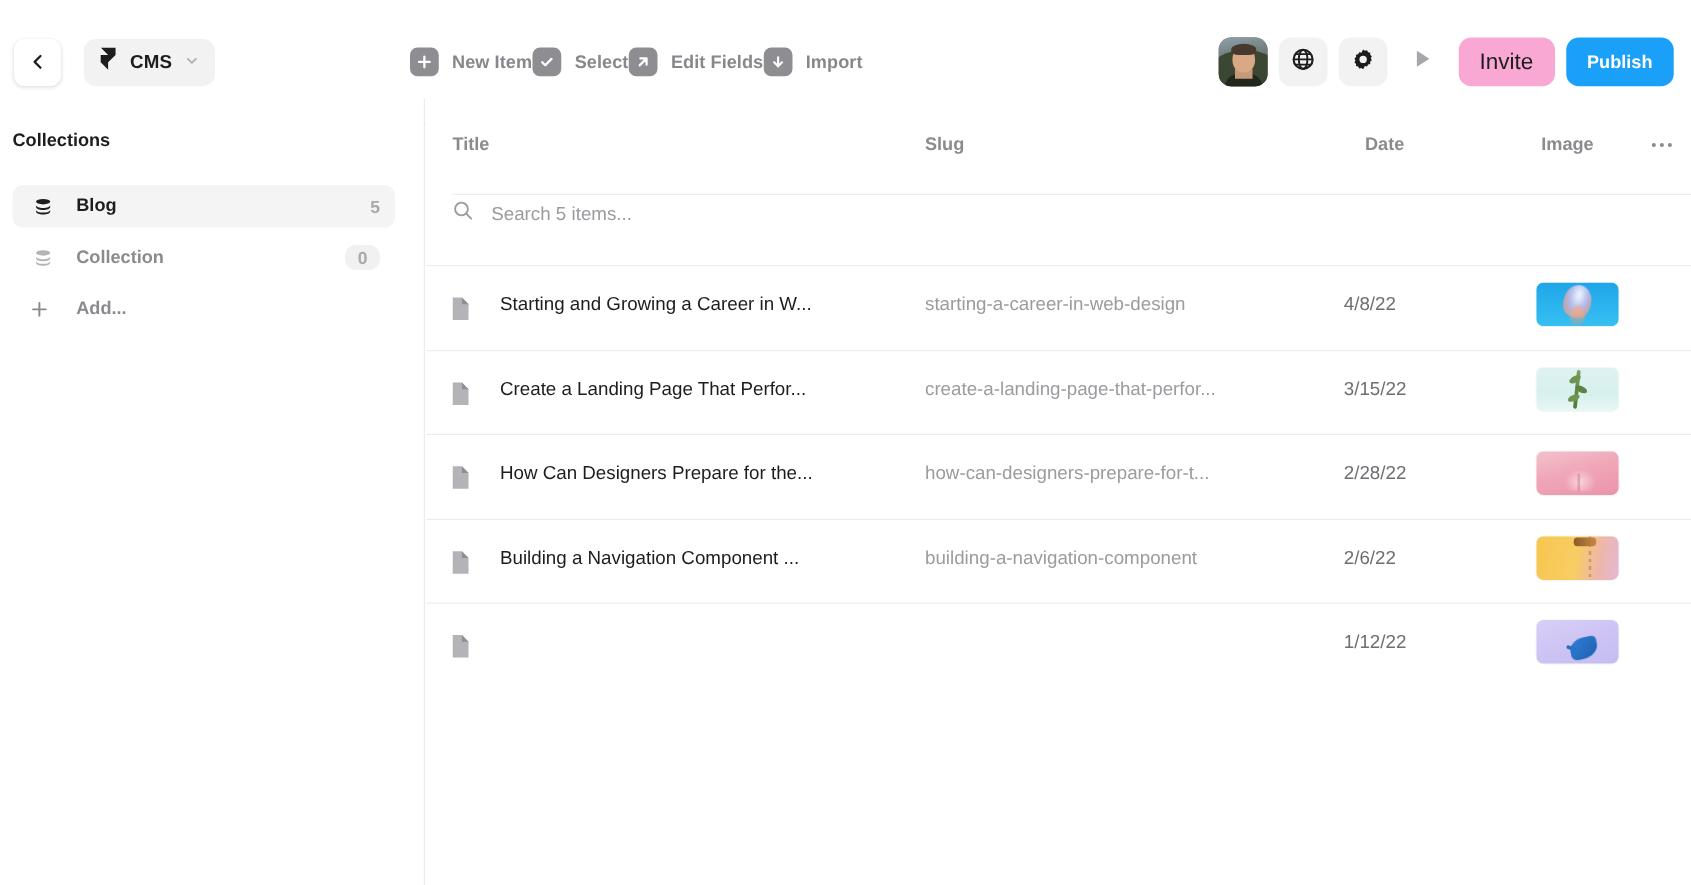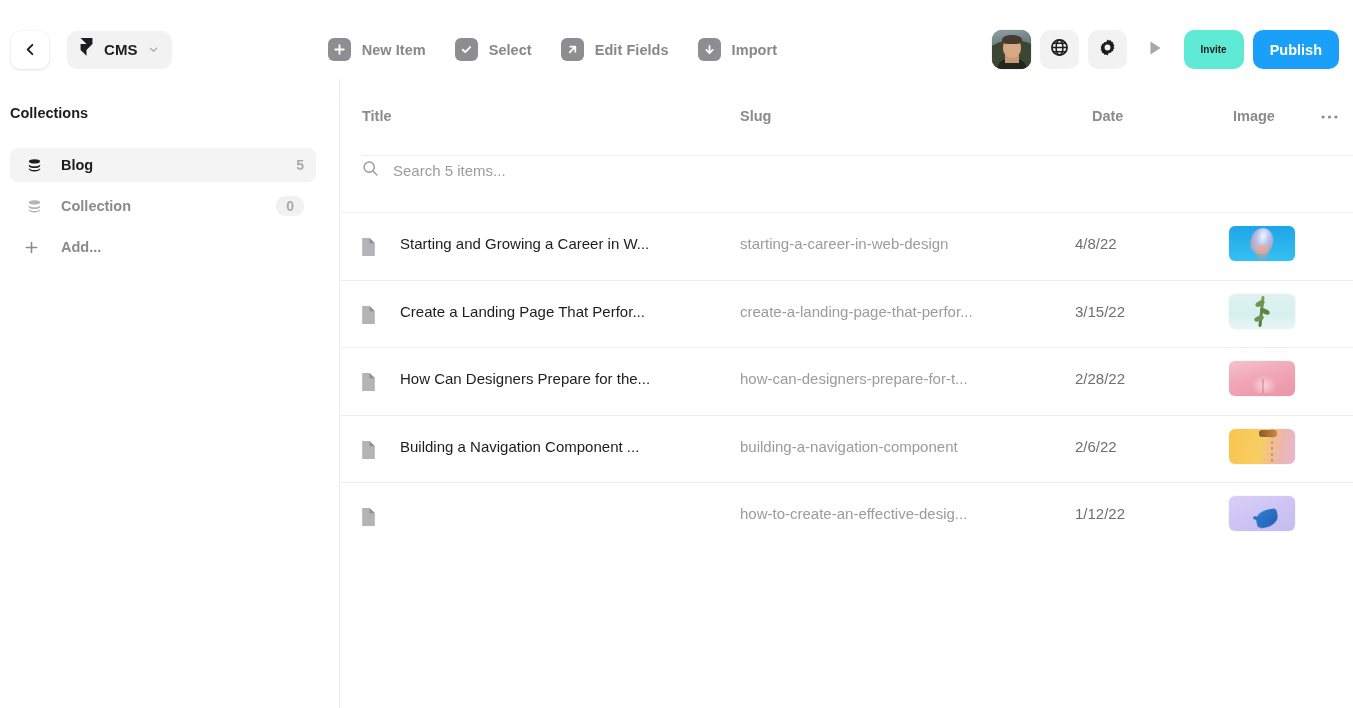--- a/index.html
+++ b/index.html
@@ -41,21 +41,20 @@
     cursor: pointer;
   }
   .cms-label {
     font-size: 15px; font-weight: 700; color: #1d1d1f;
     letter-spacing: .1px;
   }
 
   .tool-group {
     display: flex; align-items: center;
     margin-left: 156px;
-    gap: 29px;
   }
   .tool-item {
     display: flex; align-items: center; gap: 11px;
     cursor: pointer;
   }
   .tool-badge {
     width: 23px; height: 23px;
     background: #8d8d92;
     border-radius: 6px;
     display: flex; align-items: center; justify-content: center;
@@ -87,23 +86,23 @@
   .icon-btn {
     width: 39px; height: 39px;
     background: #f2f2f2; border-radius: 10px;
     display: flex; align-items: center; justify-content: center;
     cursor: pointer;
   }
   .icon-btn.plain { background: transparent; }
 
   .invite-btn {
     height: 39px; padding: 0 17px;
-    background: #5eead4; border-radius: 10px;
+    background: #f9a8d4; border-radius: 10px;
     display: flex; align-items: center; justify-content: center;
-    font-size: 10px; font-weight: 700; color: #1d1d1f;
+    font-size: 18px; font-weight: 400; color: #1d1d1f;
     cursor: pointer;
   }
   .publish-btn {
     height: 39px; padding: 0 17px;
     background: #1aa0f8; border-radius: 10px;
     display: flex; align-items: center; justify-content: center;
     font-size: 14.5px; font-weight: 700; color: #ffffff;
     cursor: pointer;
     text-align: right;
   }
@@ -479,21 +478,20 @@
       </span>
     </div>
 
     <div class="row">
       <span class="doc-ico">
         <svg width="17" height="20" viewBox="0 0 16 19">
             <path d="M2 1h7l5 5v12H2z" fill="#b3b3b8"></path>
             <path d="M9 1l5 5H9z" fill="#8e8e93"></path>
           </svg>
       </span>
-      <span class="cell c-slug">how-to-create-an-effective-desig...</span>
       <span class="cell c-date">1/12/22</span>
       <span class="thumb">
         <span class="fx t5">
             <span class="bird"></span>
             <span class="bk"></span>
           </span>
       </span>
     </div>
 
   </div>

